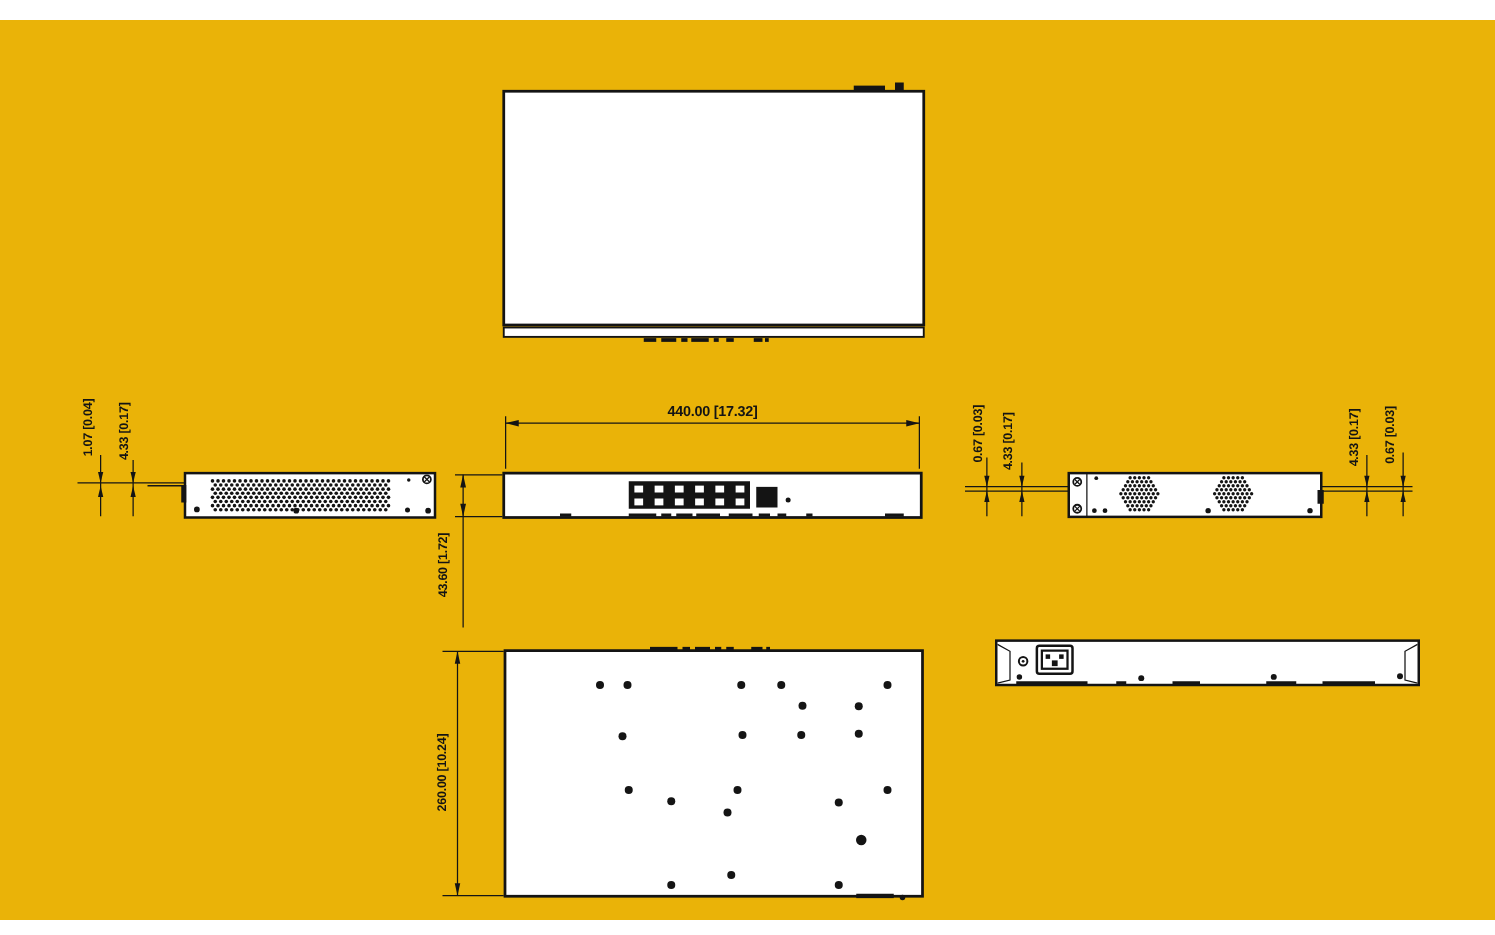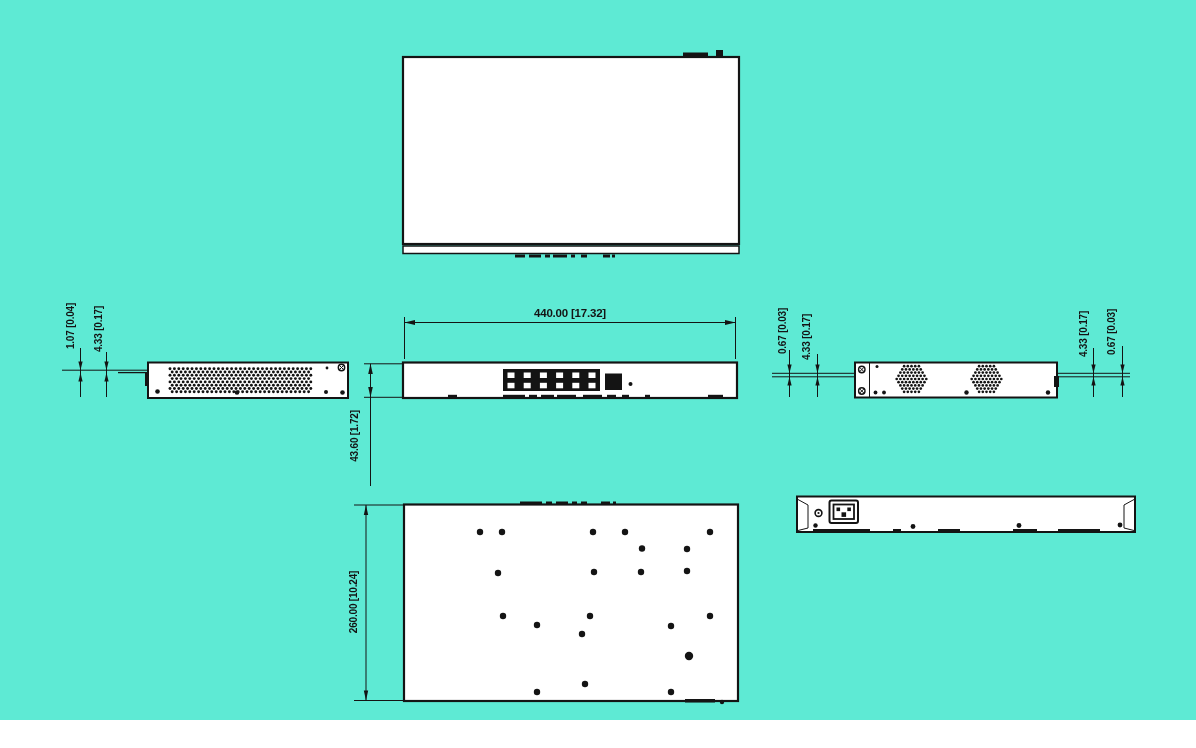--- a/index.html
+++ b/index.html
@@ -1,16 +1,16 @@
 <!DOCTYPE html>
 <html><head>
 <meta charset="utf-8">
 <style>
   html,body{margin:0;padding:0;background:#fff;}
-  #stage{position:relative;width:1196px;height:720px;background:#5eead4;overflow:hidden;}
+  #stage{position:relative;width:1196px;height:720px;background:#eab308;overflow:hidden;margin-top:16px;}
   svg{position:absolute;left:0;top:0;}
   text{font-family:"Liberation Sans",sans-serif;font-weight:700;fill:#141414;letter-spacing:-0.2px;}
   .dim-label{font-size:10px;}
   .dim-label-lg{font-size:11.5px;}
   .thin{stroke:#141414;stroke-width:1;fill:none;}
   .med{stroke:#141414;stroke-width:1.3;fill:none;}
   .box{stroke:#141414;stroke-width:2.2;fill:#ffffff;}
   .box-thin{stroke:#141414;stroke-width:1.5;fill:#ffffff;}
   .solid{fill:#141414;stroke:none;}
 </style>

